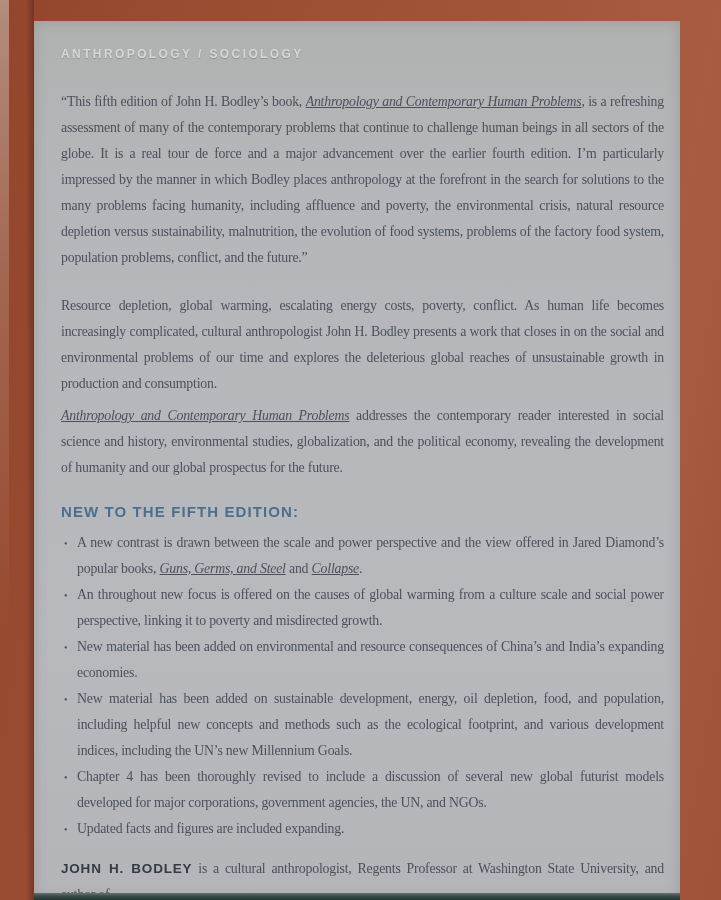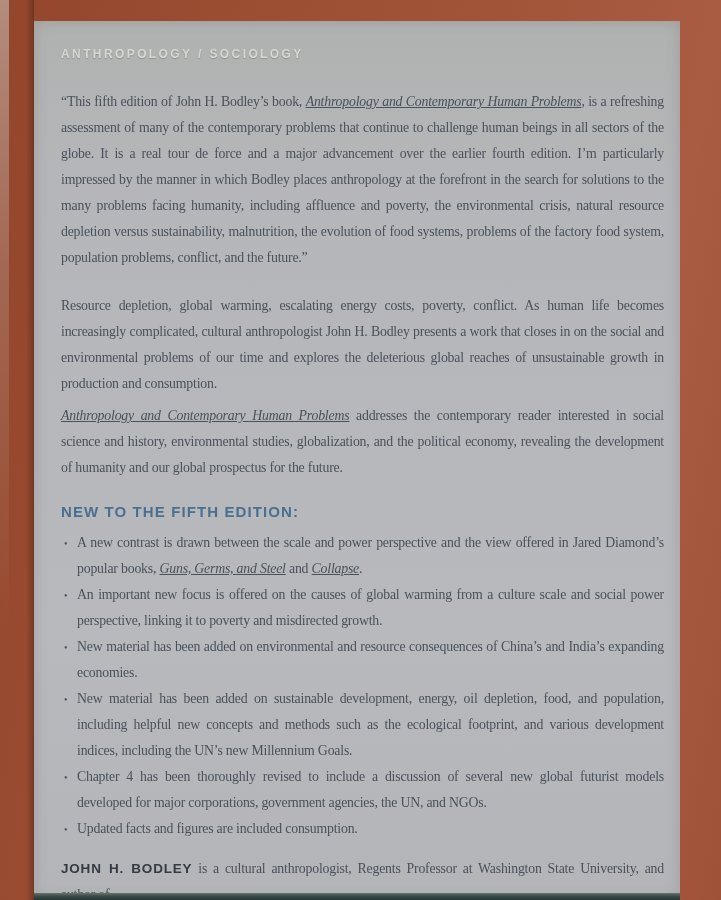--- a/index.html
+++ b/index.html
@@ -94,25 +94,25 @@
 
 
       <p class="synopsis">Resource depletion, global warming, escalating energy costs, poverty, conflict. As human life becomes increasingly complicated, cultural anthropologist John H. Bodley presents a work that closes in on the social and environmental problems of our time and explores the deleterious global reaches of unsustainable growth in production and consumption.</p>
 
       <p class="audience"><i>Anthropology and Contemporary Human Problems</i><span> addresses the contemporary reader interested in social science and history, environmental studies, globalization, and the political economy, revealing the development of humanity and our global prospectus for the future.</span></p>
 
       <div class="section-heading">NEW TO THE FIFTH EDITION:</div>
 
       <ul class="bullets">
         <li><span class="bullet-mark">•</span><span>A new contrast is drawn between the scale and power perspective and the view offered in Jared Diamond’s popular books, </span><i>Guns, Germs, and Steel</i><span> and </span><i>Collapse</i><span>.</span></li>
-        <li><span class="bullet-mark">•</span><span>An important new focus is offered on the causes of global warming from a culture scale and social power perspective, linking it to poverty and misdirected growth.</span></li>
+        <li><span class="bullet-mark">•</span><span>An throughout new focus is offered on the causes of global warming from a culture scale and social power perspective, linking it to poverty and misdirected growth.</span></li>
         <li><span class="bullet-mark">•</span><span>New material has been added on environmental and resource consequences of China’s and India’s expanding economies.</span></li>
         <li><span class="bullet-mark">•</span><span>New material has been added on sustainable development, energy, oil depletion, food, and population, including helpful new concepts and methods such as the ecological footprint, and various development indices, including the UN’s new Millennium Goals.</span></li>
         <li><span class="bullet-mark">•</span><span>Chapter 4 has been thoroughly revised to include a discussion of several new global futurist models developed for major corporations, government agencies, the UN, and NGOs.</span></li>
-        <li><span class="bullet-mark">•</span><span>Updated facts and figures are included consumption.</span></li>
+        <li><span class="bullet-mark">•</span><span>Updated facts and figures are included expanding.</span></li>
       </ul>
 
       <p class="author"><span class="author-name">JOHN H. BODLEY</span><span> is a cultural anthropologist, Regents Professor at Washington State University, and author of </span></p>
 
     </div>
     <div class="footer-bar"></div>
   </div>
 </div>
 
 </body></html>

